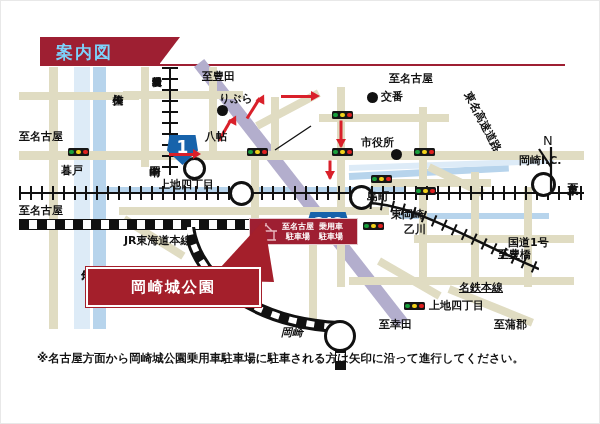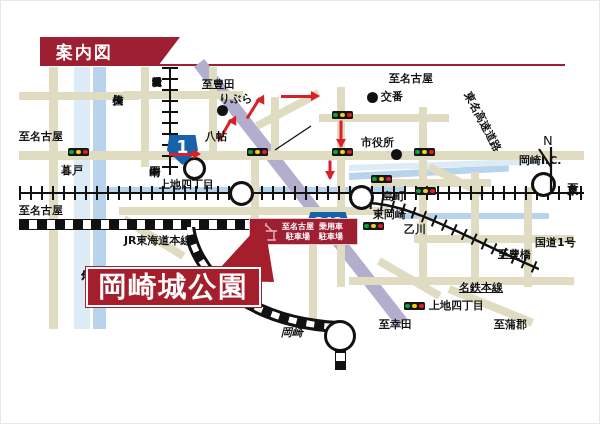--- a/index.html
+++ b/index.html
@@ -1,21 +1,21 @@
 <!DOCTYPE html>
 <html><head>
 <meta charset="utf-8">
 <style>
   html,body{margin:0;padding:0;background:#fff;}
   body{width:600px;height:424px;font-family:"DejaVu Sans","Liberation Sans",sans-serif;}
   #root{position:relative;width:600px;height:424px;background:#ffffff;box-sizing:border-box;border:1px solid #e8e8e8;overflow:hidden;}
   .abs{position:absolute;}
   
   #title-banner{left:39px;top:36px;width:120px;height:29px;background:#9e1f32;color:#fff;}
-  #title-banner .tbtext{position:absolute;left:16px;top:4px;font-size:17px;font-weight:bold;letter-spacing:2px;color:#ffffff;}
+  #title-banner .tbtext{position:absolute;left:16px;top:4px;font-size:17px;font-weight:bold;letter-spacing:2px;color:#7dd3fc;}
   #title-tail{left:157px;top:36px;width:0;height:0;border-top:29px solid #9e1f32;border-right:22px solid transparent;}
   #title-rule{left:39px;top:63px;width:525px;height:2px;background:#9e1f32;}
   
   #map{left:18px;top:66px;width:565px;height:268px;}
   
   .road{position:absolute;background:#e0dcc2;}
   
   .river{position:absolute;background:#b7d4ec;}
   .river-pale{position:absolute;background:#ddebf7;}
   
@@ -44,21 +44,21 @@
   .arr{position:absolute;background:#d9202a;height:3px;}
   .arrhead{position:absolute;width:0;height:0;}
   
   #park-box{left:230px;top:151px;width:109px;height:27px;background:#9e1f32;border:1px solid #e4c9cd;
      box-sizing:border-box;display:flex;align-items:center;}
   .pk-col{color:#fff;font-size:8px;font-weight:bold;line-height:10px;text-align:center;white-space:nowrap;}
   
   #callout{left:85px;top:266px;width:175px;height:40px;background:#a41f2b;border:2px solid #ffffff;
      box-sizing:border-box;display:flex;align-items:center;justify-content:center;
      box-shadow:0 0 0 1px #a41f2b;}
-  #callout span{color:#fff;font-size:28px;font-weight:bold;letter-spacing:2px;}
+  #callout span{color:#fff;font-size:15px;font-weight:bold;letter-spacing:2px;}
   
   #north{left:515px;top:66px;width:36px;height:60px;}
   
   #footnote{left:36px;top:350px;width:540px;font-size:11.5px;color:#111;font-weight:bold;white-space:nowrap;}
 </style>
 </head>
 <body>
 
 <div id="root">
 
@@ -245,54 +245,55 @@
 
     <div class="abs" style="left:236px;top:57px;width:60px;height:34px;">
       <svg width="60" height="34" style="display:block;">
         <path d="M56,2 L20,26" stroke="#111" stroke-width="1.4" fill="none"></path>
       </svg>
     </div>
 
     <div class="lab" style="left:0px;top:62px;">至名古屋</div>
     <div class="lab" style="left:0px;top:136px;">至名古屋</div>
     <div class="lab" style="left:370px;top:4px;">至名古屋</div>
-    <div class="lab" style="left:183px;top:10px;">至豊田</div>
+    <div class="lab" style="left:183px;top:2px;">至豊田</div>
     <div class="lab vert" style="left:545px;top:108px;">至東京</div>
     <div class="lab" style="left:479px;top:180px;">至豊橋</div>
     <div class="lab" style="left:360px;top:250px;">至幸田</div>
     <div class="lab" style="left:475px;top:250px;">至蒲郡</div>
 
     <div class="lab vert" style="left:90px;top:18px;">矢作橋</div>
     <div class="lab vert sm" style="left:131px;top:2px;">愛知環状鉄道</div>
     <div class="lab" style="left:42px;top:96px;">暮戸</div>
     <div class="lab vert" style="left:127px;top:90px;">中岡崎</div>
     <div class="lab" style="left:186px;top:62px;">八帖</div>
     <div class="lab" style="left:140px;top:110px;">上地四丁目</div>
     <div class="lab" style="left:200px;top:24px;">りぶら</div>
     <div class="lab" style="left:362px;top:22px;">交番</div>
     <div class="lab" style="left:342px;top:68px;">市役所</div>
-    <div class="lab" style="left:364px;top:122px;">島町</div>
+    <div class="lab" style="left:348px;top:122px;">島町</div>
     <div class="lab" style="left:500px;top:86px;">岡崎I.C.</div>
     <div class="lab" style="left:105px;top:166px;">JR東海道本線</div>
     <div class="lab vert sm" style="left:60px;top:195px;">矢作川</div>
-    <div class="lab" style="left:354px;top:140px;">東岡崎</div>
+    <div class="lab" style="left:372px;top:140px;">東岡崎</div>
     <div class="lab" style="left:262px;top:258px;font-style:italic;">岡崎</div>
     <div class="lab" style="left:385px;top:155px;">乙川</div>
-    <div class="lab" style="left:504px;top:168px;padding-left:12px;">国道1号</div>
+    <div class="lab" style="left:477px;top:168px;padding-left:12px;">国道1号</div>
     <div class="lab" style="left:440px;top:213px;text-decoration:underline;">名鉄本線</div>
     <div class="lab" style="left:410px;top:231px;">上地四丁目</div>
 
     <div class="abs" id="north">
       <div class="lab" style="left:9px;top:0px;font-size:13px;font-weight:normal;">N</div>
       <svg width="36" height="46" style="position:absolute;left:0;top:14px;">
         <line x1="17" y1="0" x2="17" y2="44" stroke="#111" stroke-width="2.2"></line>
         <path d="M5,2 L17,20" stroke="#111" stroke-width="2.2" fill="none"></path>
       </svg>
     </div>
 
   </div>
 
   <div class="abs" id="callout">
     <span>岡崎城公園</span>
   </div>
 
+  <div class="abs" id="footnote">※名古屋方面から岡崎城公園乗用車駐車場に駐車される方は矢印に沿って進行してください。</div>
 
 </div>
 
 </body></html>

